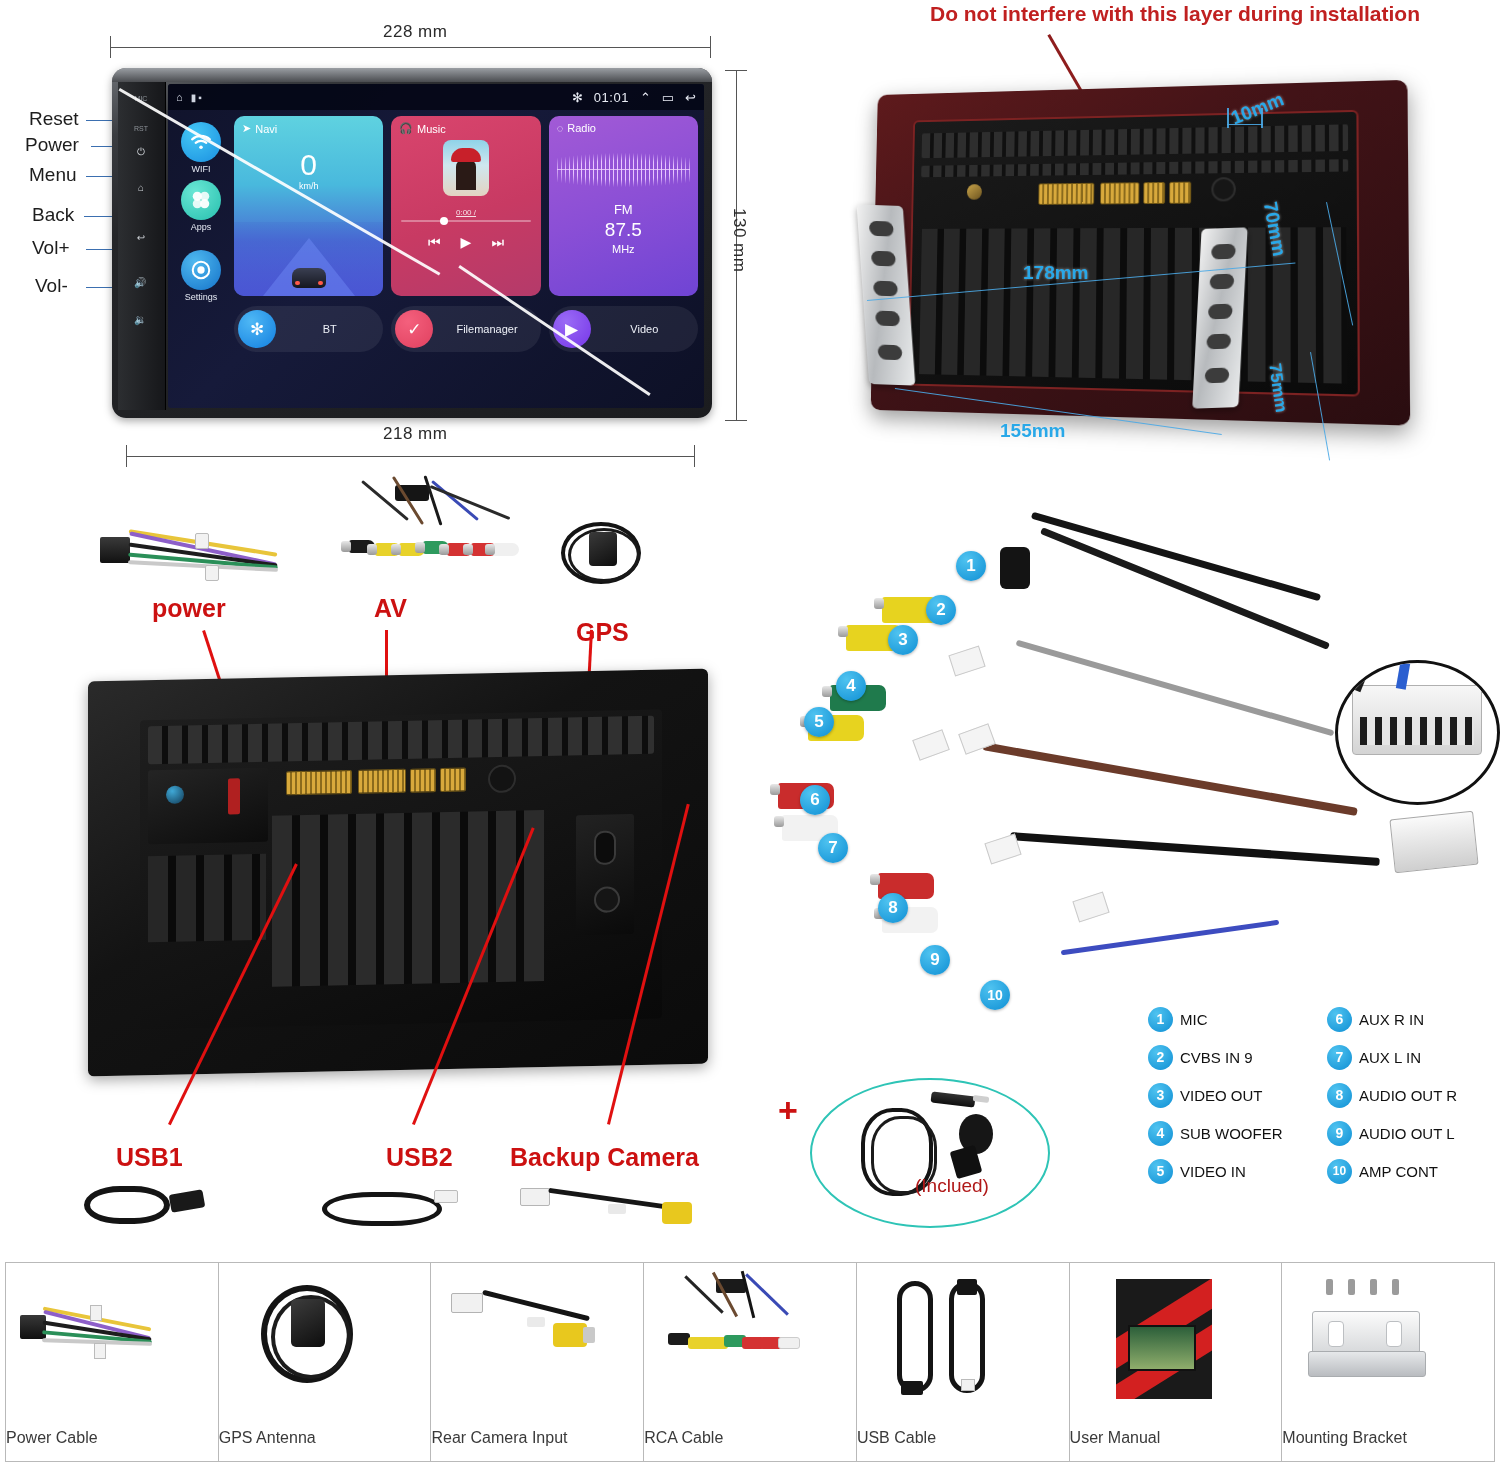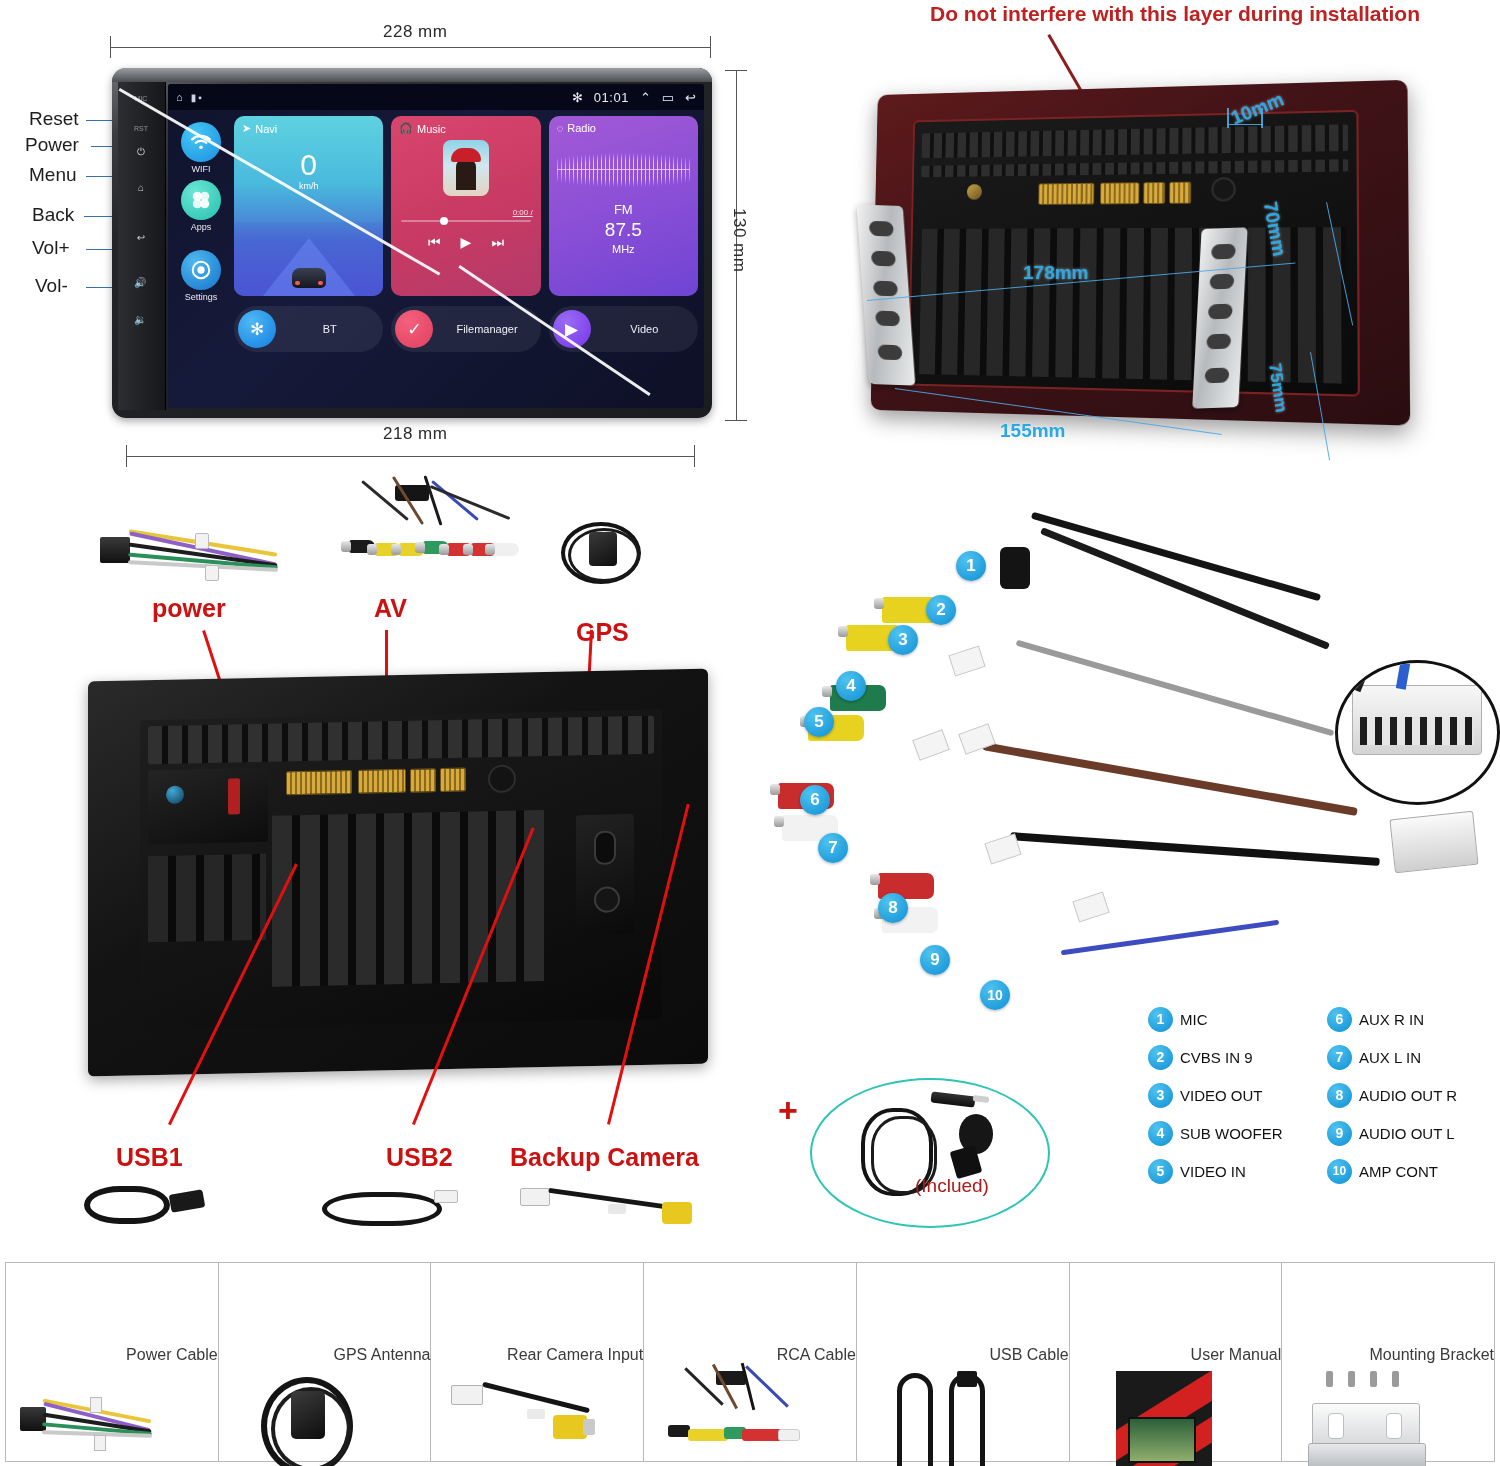--- a/index.html
+++ b/index.html
@@ -76,21 +76,21 @@
      border-bottom:58px solid rgba(120,150,255,.38);}
   .navi-car{position:absolute;left:50%;bottom:8px;transform:translateX(-50%);
      width:34px;height:20px;border-radius:8px 8px 5px 5px;background:linear-gradient(180deg,#3a3f52,#15171f);}
   .navi-car:before,.navi-car:after{content:"";position:absolute;bottom:3px;width:5px;height:4px;border-radius:2px;background:#ff5a4a;}
   .navi-car:before{left:3px;} .navi-car:after{right:3px;}
 
   .album{ position:absolute;left:50%;transform:translateX(-50%);top:24px;width:46px;height:56px;border-radius:8px;
      background:linear-gradient(180deg,#8fd3e8 0%,#cfe7ef 45%,#e3d3c2 100%); overflow:hidden;}
   .album .hat{position:absolute;left:50%;transform:translateX(-50%);top:8px;width:30px;height:14px;border-radius:15px 15px 3px 3px;background:#c8202a;}
   .album .hair{position:absolute;left:50%;transform:translateX(-50%);top:18px;width:20px;height:32px;border-radius:9px 9px 0 0;background:#2a1a16;}
-  .mtime{position:absolute;left:8px;right:8px;top:92px;text-align:right;color:rgba(255,255,255,.85);font-size:8px;text-decoration:underline;}
+  .mtime{position:absolute;left:8px;right:8px;top:92px;text-align:center;color:rgba(255,255,255,.85);font-size:8px;text-decoration:underline;}
   .mbar{position:absolute;left:10px;right:10px;top:104px;height:2px;background:rgba(255,255,255,.35);border-radius:2px;}
   .mbar i{position:absolute;left:30%;top:-3px;width:8px;height:8px;border-radius:50%;background:#fff;}
   .mctrl{position:absolute;left:0;right:0;top:118px;display:flex;justify-content:center;gap:20px;color:#fff;font-size:14px;}
 
   .wave{position:absolute;left:8px;right:8px;top:34px;height:40px;
      background:repeating-linear-gradient(90deg,#e8c6ff 0 1.5px,transparent 1.5px 4px);
      -webkit-mask-image:radial-gradient(ellipse 100% 60% at 50% 50%,#000 40%,transparent 72%);
      mask-image:radial-gradient(ellipse 100% 60% at 50% 50%,#000 40%,transparent 72%);}
   .wave-mid{position:absolute;left:8px;right:8px;top:53px;height:1px;background:rgba(240,210,255,.8);}
   .radio-txt{position:absolute;left:0;right:0;top:86px;text-align:center;color:#fff;}
@@ -174,21 +174,21 @@
 
   .mic-ellipse{position:absolute;left:810px;top:1078px;width:240px;height:150px;
      border:2px solid #2ec4b6;border-radius:50%;}
   .plus{position:absolute;left:778px;top:1093px;color:#cc1111;font-size:34px;font-weight:bold;line-height:1;}
   .included{position:absolute;left:915px;top:1175px;color:#b01818;font-size:19px;}
 
   
   #accessories{left:5px;top:1262px;width:1490px;height:200px;border:1px solid #b9b9b9;
      display:flex;background:#fff;}
   .acc-cell{flex:1;border-right:1px solid #b9b9b9;position:relative;
-     display:flex;align-items:center;justify-content:flex-end;padding-bottom:14px;}
+     display:flex;flex-direction:column;align-items:flex-start;justify-content:flex-end;padding-bottom:14px;}
   .acc-cell:last-child{border-right:none;}
   .acc-art{flex:1;width:100%;position:relative;}
   .acc-label{font-size:16px;color:#3a3a3a;font-family:"Liberation Sans",sans-serif;}
 </style>
 </head>
 <body>
 
 <div class="abs" id="front-panel">
 
   <div class="abs dim-text" style="left:383px;top:22px;">228 mm</div>

